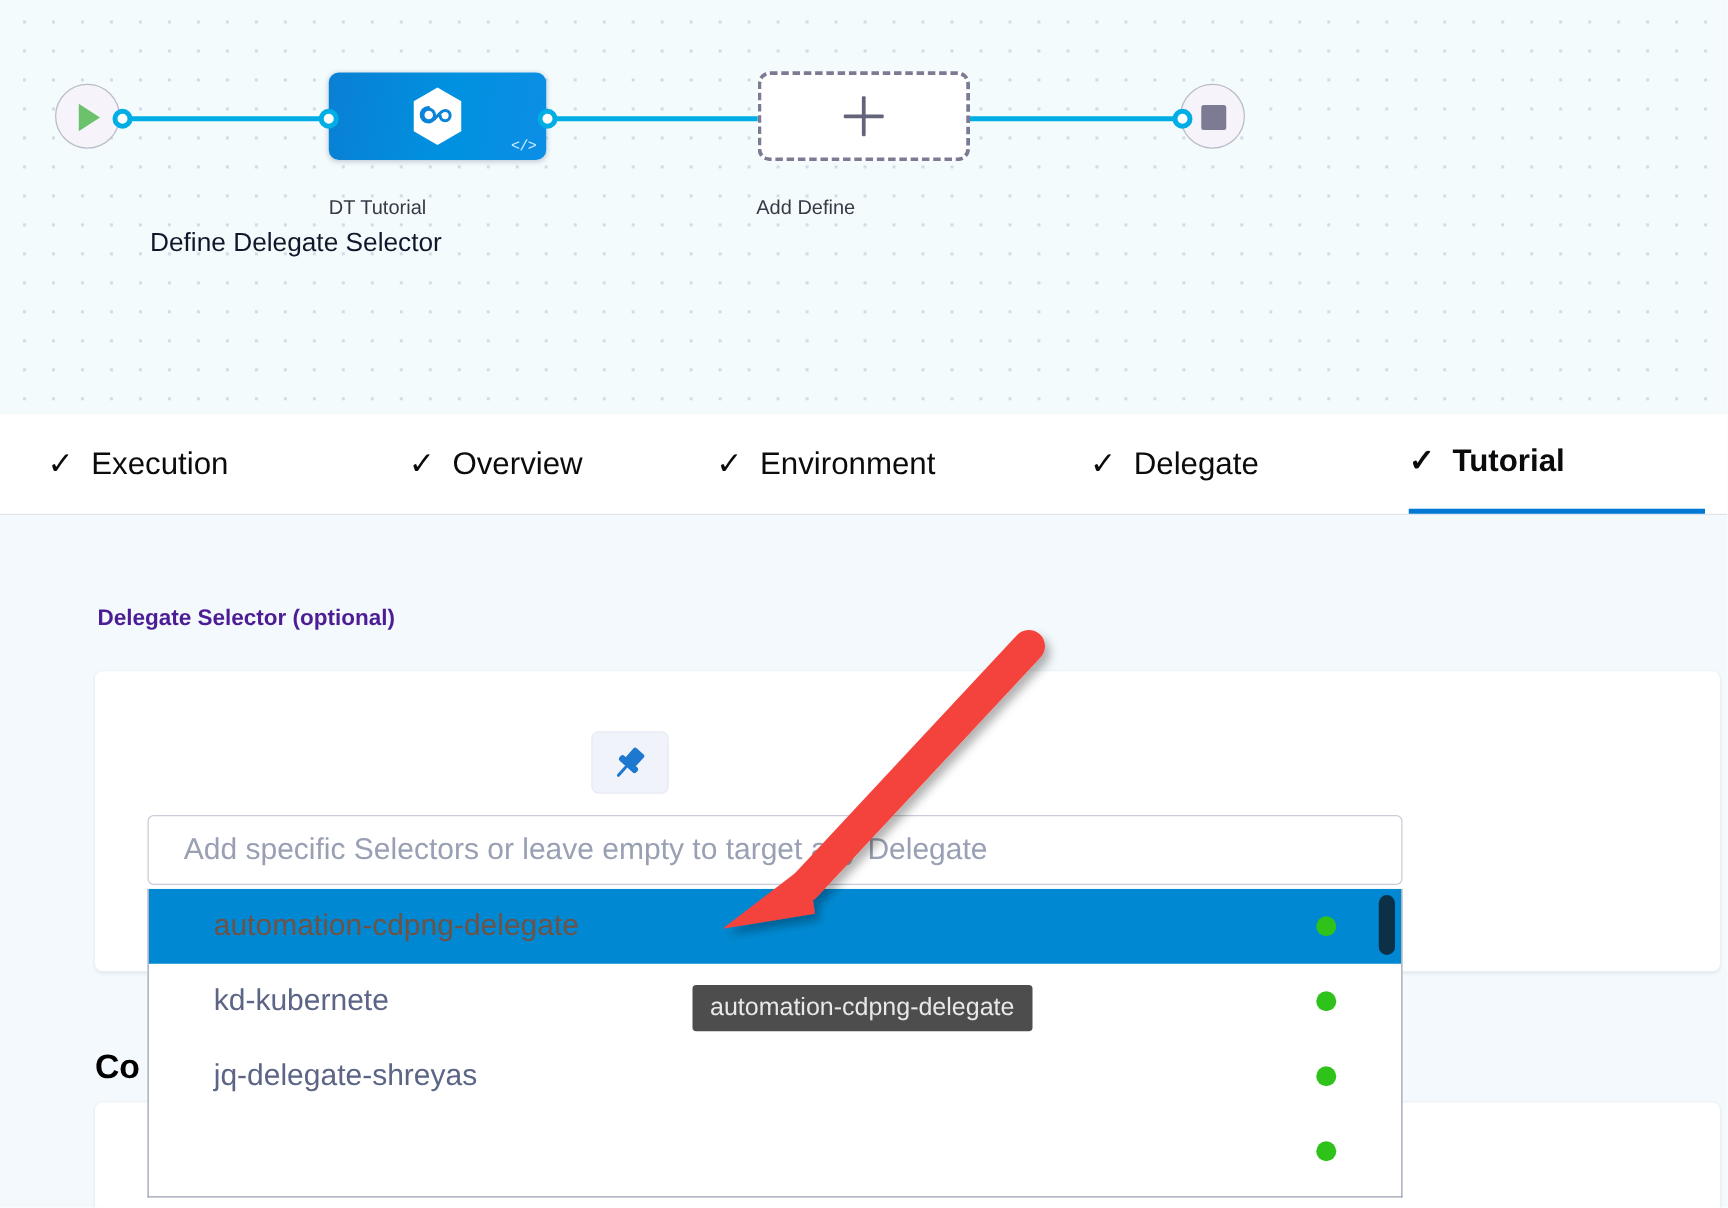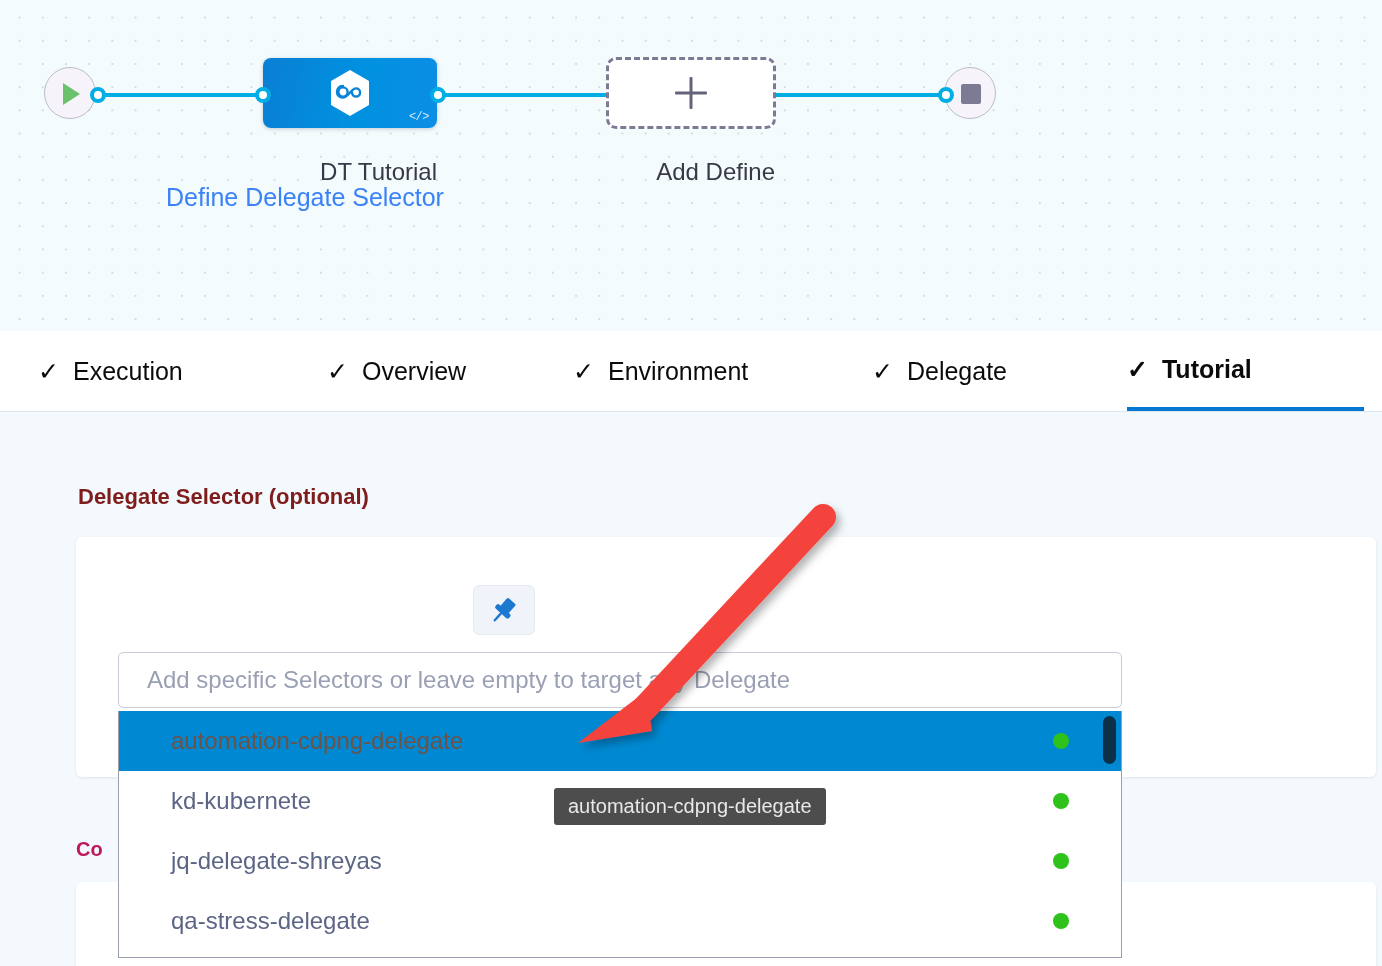--- a/index.html
+++ b/index.html
@@ -106,22 +106,22 @@
     position: absolute;
     right: 8px; bottom: 4px;
     color: #cfeaff;
     font-size: 12px;
     font-family: "Liberation Mono", monospace;
     letter-spacing: -.5px;
   }
   .node-caption {
     position: absolute;
     top: 158px;
-    text-align: right;
-    font-size: 24px;
+    text-align: left;
+    font-size: 16px;
     color: #383946;
     white-space: nowrap;
   }
   .cap-stage { left: 263px; width: 174px; }
   .cap-add   { left: 605px; width: 170px; }
 
   
   .add-stage {
     position: absolute;
     left: 606px; top: 57px;
@@ -168,23 +168,23 @@
   .panel {
     position: absolute;
     left: 0; top: 412px;
     width: 1382px;
     height: 554px;
     background: #f3f9fc;
   }
   .section-title {
     position: absolute;
     left: 78px; top: 72px;
-    font-size: 22px;
+    font-size: 18px;
     font-weight: bold;
-    color: #7f1d1d;
+    color: #4c1d95;
   }
   .card {
     position: absolute;
     left: 76px; top: 125px;
     width: 1300px;
     height: 240px;
     background: #ffffff;
     border-radius: 6px;
     box-shadow: 0 1px 3px rgba(40,60,90,.10);
   }
@@ -193,40 +193,39 @@
     left: 76px; top: 470px;
     width: 1300px;
     height: 110px;
     background: #ffffff;
     border-radius: 6px;
     box-shadow: 0 1px 3px rgba(40,60,90,.10);
   }
   .field-label {
     position: absolute;
     left: 120px; top: 183px;
-    font-size: 25px;
-    color: #3b82f6;
-    margin-left: 46px;
+    font-size: 21px;
+    color: #0f172a;
   }
   .pin-btn {
     position: absolute;
     left: 473px; top: 585px;
     width: 62px; height: 50px;
     background: #f1f3fa;
     border: 1px solid #e7eaf3;
     border-radius: 6px;
     box-sizing: border-box;
     cursor: pointer;
   }
   .subsection-title {
     position: absolute;
     left: 76px; top: 838px;
-    font-size: 20px;
+    font-size: 27px;
     font-weight: bold;
-    color: #be185d;
+    color: #000000;
     z-index: 1;
   }
 
   
   .selector-wrap {
     position: absolute;
     left: 118px; top: 652px;
     width: 1004px;
     z-index: 20;
   }
@@ -403,21 +402,20 @@
     </div>
     <div class="opt">
       <span>kd-kubernete</span>
       <span class="dot"></span>
     </div>
     <div class="opt">
       <span>jq-delegate-shreyas</span>
       <span class="dot"></span>
     </div>
     <div class="opt">
-      <span>qa-stress-delegate</span>
       <span class="dot"></span>
     </div>
   </div>
   <div class="scroll-thumb"></div>
 </div>
 
 <div class="tooltip">automation-cdpng-delegate</div>
 
 <svg class="arrow-anno" viewBox="0 0 320 290">
   <defs>

